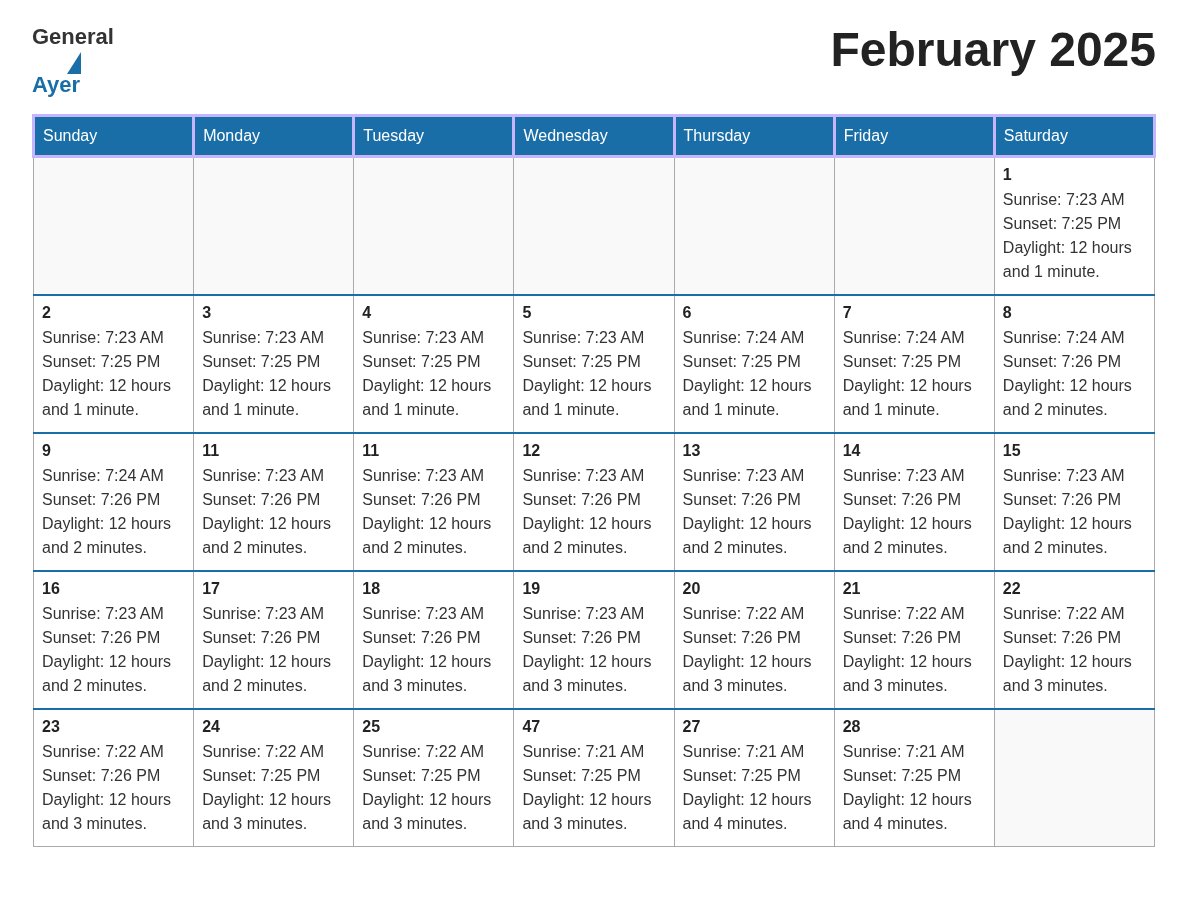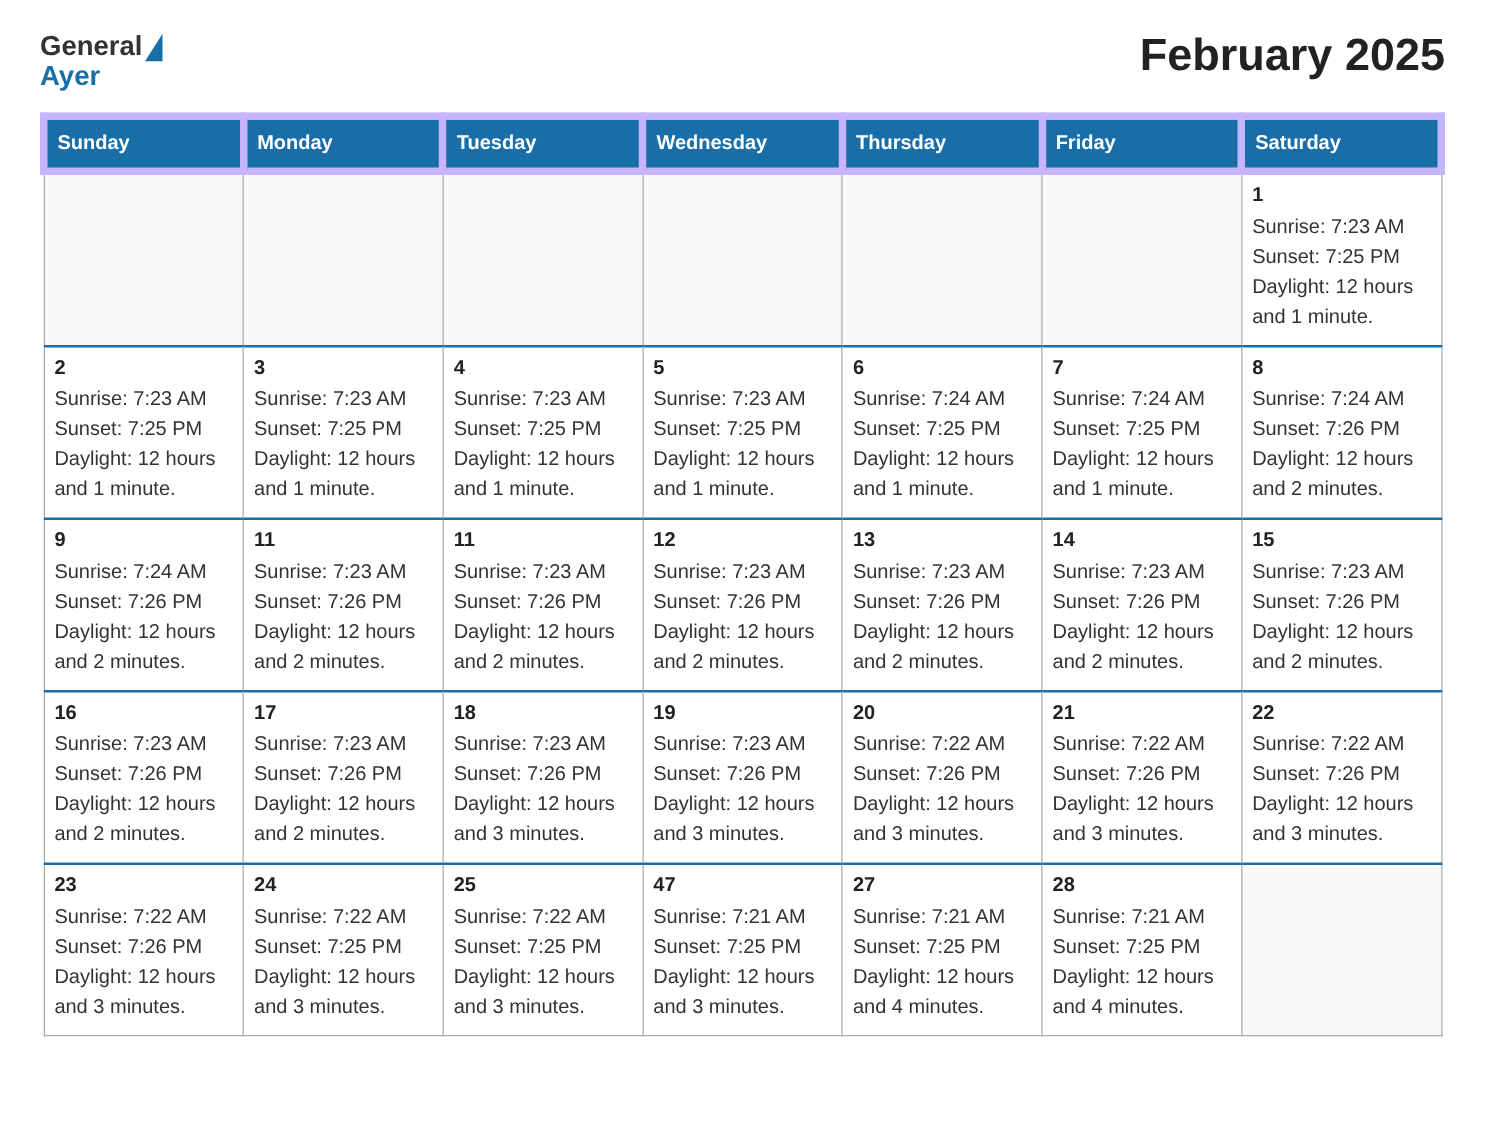--- a/index.html
+++ b/index.html
@@ -17,20 +17,21 @@
       margin-bottom: 16px;
     }
     .logo {
       display: flex;
       flex-direction: column;
       align-items: flex-start;
     }
     .logo-top {
       display: flex;
       align-items: center;
+      flex-direction: column;
     }
     .logo-general {
       font-size: 22px;
       font-weight: bold;
       color: #333;
     }
     .logo-triangle {
       width: 0;
       height: 0;
       border-left: 14px solid transparent;
@@ -42,43 +43,43 @@
     .logo-blue {
       font-size: 22px;
       font-weight: bold;
       color: #1a6ea8;
       margin-top: -2px;
     }
     .title-section {
       text-align: right;
     }
     .month-title {
-      font-size: 36px;
+      font-size: 48px;
       font-weight: bold;
       color: #222;
       line-height: 1.1;
     }
     .location-title {
       font-size: 20px;
       color: #444;
       margin-top: 4px;
     }
     .calendar {
       width: 100%;
       border-collapse: collapse;
       table-layout: fixed;
     }
     .calendar thead tr th {
       background-color: #1a6ea8;
       color: #fff;
       font-size: 16px;
-      font-weight: bold;
+      font-weight: normal;
       padding: 10px 8px;
       text-align: left;
-      border: 6px solid #c4b5fd;
+      border: 3px solid #c4b5fd;
     }
     .calendar tbody tr td {
       vertical-align: top;
       padding: 8px 8px 10px 8px;
       border: 1px solid #aaa;
       font-size: 12px;
       color: #333;
       height: 110px;
       border-top: 2px solid #1a6ea8;
     }

